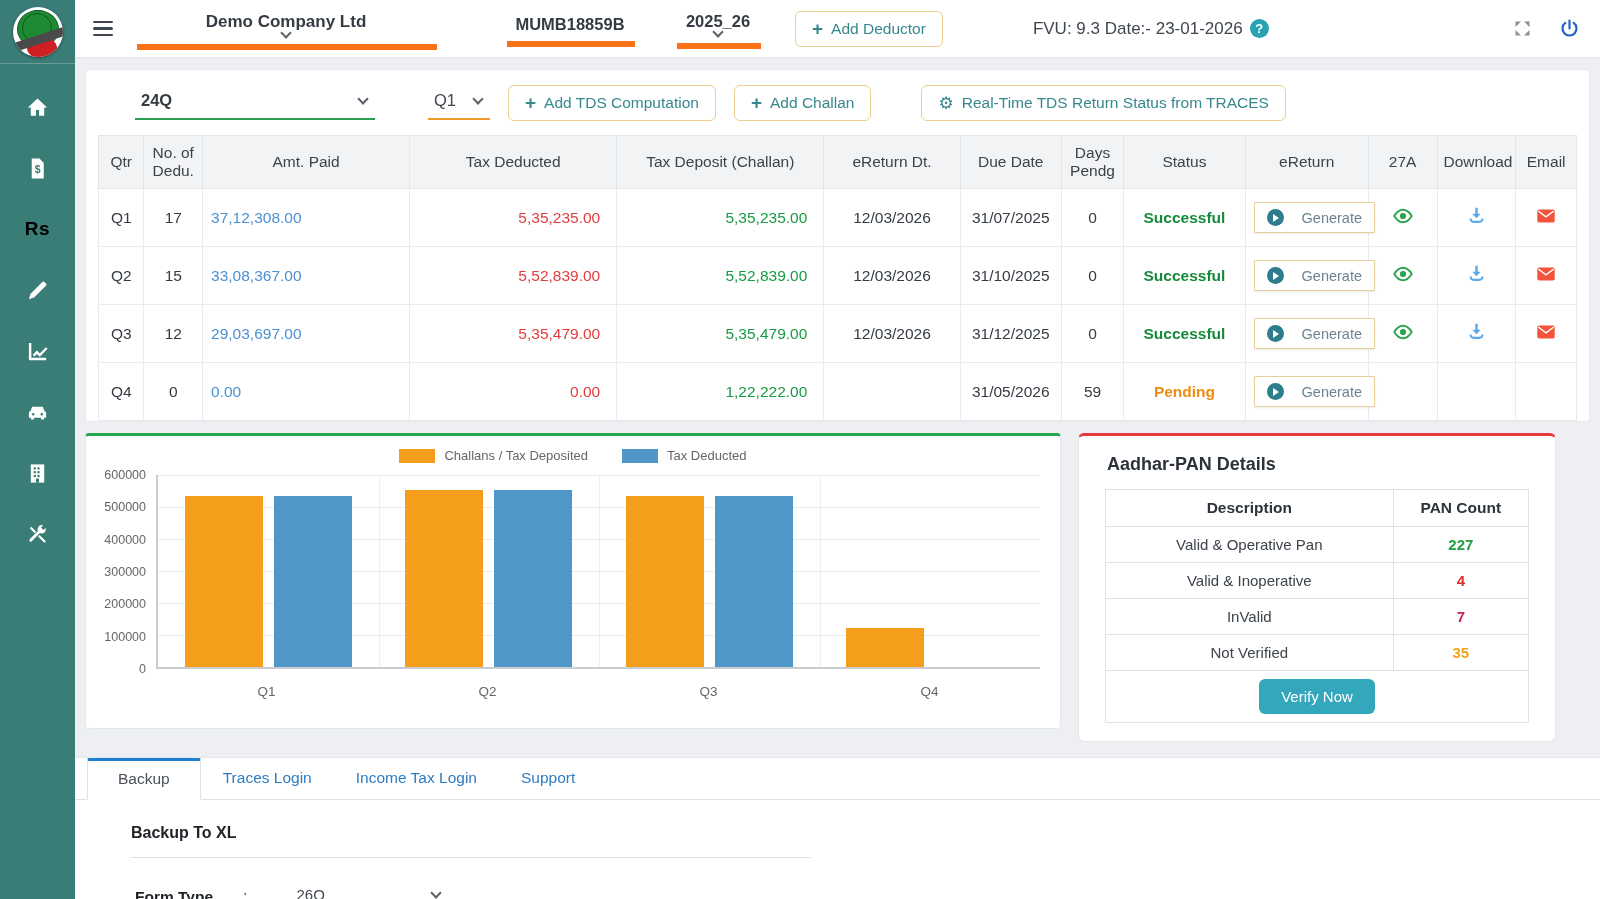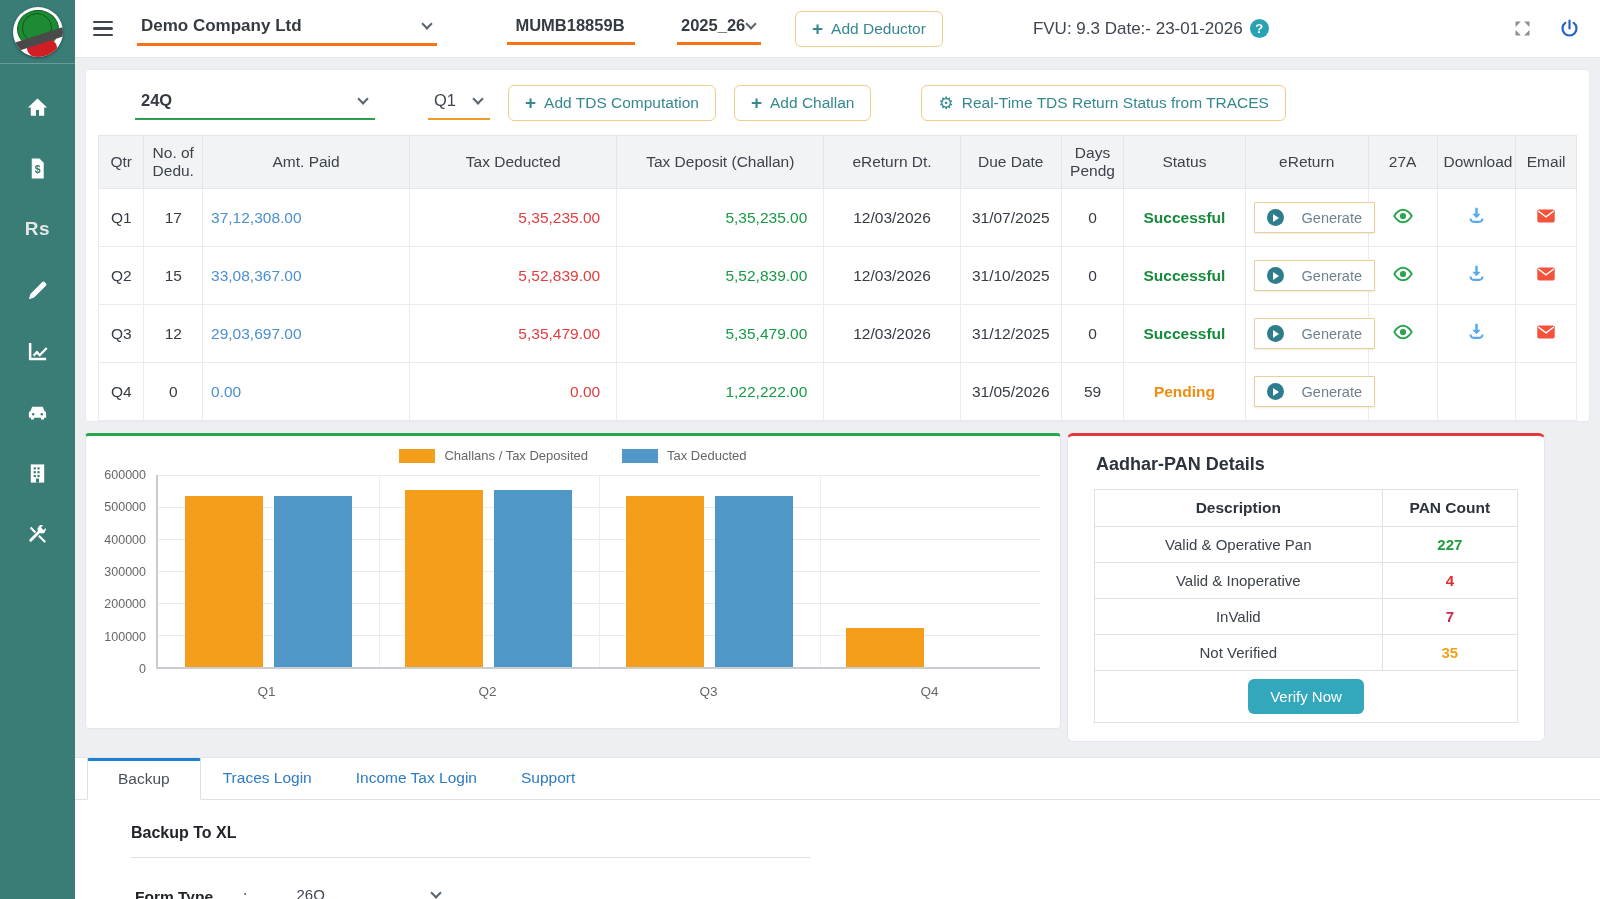--- a/index.html
+++ b/index.html
@@ -18,29 +18,29 @@
   .logo-grid1 { position:absolute; left:9px; top:6px; width:30px; height:30px; border-radius:50%;
     border:1.5px solid rgba(10,80,20,.8); }
   .logo-red { position:absolute; left:14px; top:30px; width:30px; height:22px; border-radius:50%;
     background:#cf1f24; }
   .logo-swoosh { position:absolute; left:-6px; top:28px; width:64px; height:9px; background:#4a4a4a;
     border-radius:6px; transform:rotate(-18deg); }
   .nav { display:flex; flex-direction:column; align-items:center; margin-top:28px; gap:31px; }
   .nav-item { width:42px; height:30px; display:flex; align-items:center; justify-content:center;
     cursor:pointer; color:#fff; }
   .nav-item svg { width:23px; height:23px; fill:#fff; }
-  .rs-text { font-size:19px; font-weight:bold; color:#e5e5e5; letter-spacing:.5px; }
+  .rs-text { font-size:19px; font-weight:bold; color:#000000; letter-spacing:.5px; }
 
   
   .topbar { position:fixed; left:75px; top:0; width:1525px; height:58px; background:#fff;
     display:flex; align-items:center; border-bottom:1px solid #e3e6ea; padding:0 20px 0 18px; }
   .hamburger { width:22px; cursor:pointer; margin-right:22px; }
   .hamburger span { display:block; width:20px; height:2.6px; background:#3f4650; margin:4px 0; border-radius:2px; }
   .field { display:flex; align-items:center; justify-content:space-between;
-    border-bottom:3px solid #f97316; padding:4px 6px 7px 4px; }
+    border-bottom:6px solid #f97316; padding:4px 6px 7px 4px;flex-direction:column; }
   .company-field { width:300px; }
   .company-field .val { font-size:17px; font-weight:bold; color:#353b43; }
   .tan-field { width:128px; margin-left:70px; justify-content:center;text-align:right; }
   .tan-field .val { font-size:16.5px; font-weight:bold; color:#353b43; }
   .year-field { width:84px; margin-left:42px; }
   .year-field .val { font-size:16.5px; font-weight:bold; color:#353b43; }
   .chev { width:8px; height:8px; border-right:2px solid #5b636d; border-bottom:2px solid #5b636d;
     transform:rotate(45deg); margin-top:-3px; flex:0 0 auto; }
   .btn-outline { display:inline-flex; align-items:center; gap:8px; background:#fff;
     border:1px solid #eecd8e; border-radius:6px; padding:8px 16px; cursor:pointer;
@@ -81,21 +81,21 @@
   .gen-btn { display:inline-flex; align-items:center; gap:18px; border:1px solid #e9cf9a;
     background:#fff; border-radius:1px; padding:6px 12px; cursor:pointer; color:#6e8290; font-size:14.5px;
     box-shadow:0 1px 2px rgba(0,0,0,.08); font-family:"Liberation Sans",sans-serif; }
   .play-circle { width:17px; height:17px; border-radius:50%; background:#2e7d8c; display:inline-flex;
     align-items:center; justify-content:center; }
   .play-circle span { width:0; height:0; border-left:6px solid #fff; border-top:4px solid transparent;
     border-bottom:4px solid transparent; margin-left:2px; }
   .icon-btn { cursor:pointer; display:inline-flex; }
 
   
-  .panels { display:flex; margin:11px 10px 0 10px; gap:6px; align-items:flex-start; }
+  .panels { display:flex; margin:11px 10px 0 10px; gap:17px; align-items:flex-start; }
   .chart-panel { width:976px; height:296px; background:#fff; border:1px solid #e4e7ea;
     border-top:3px solid #2aa44f; border-radius:4px; }
   .legend { display:flex; justify-content:center; gap:34px; margin-top:12px; }
   .legend-item { display:flex; align-items:center; gap:9px; font-size:13px; color:#666; }
   .legend-swatch { width:36px; height:14px; }
   #chart-canvas { position:relative; height:238px; margin:4px 12px 0 8px; }
   #plot-area { position:absolute; left:62px; top:8px; right:8px; bottom:36px;
     border-left:2px solid #c9ccd1; border-bottom:2px solid #c9ccd1; }
   .gridline { position:absolute; left:0; right:0; height:1px; background:#e8eaed; }
   .vline { position:absolute; top:0; bottom:0; width:1px; background:#eceef0; }

